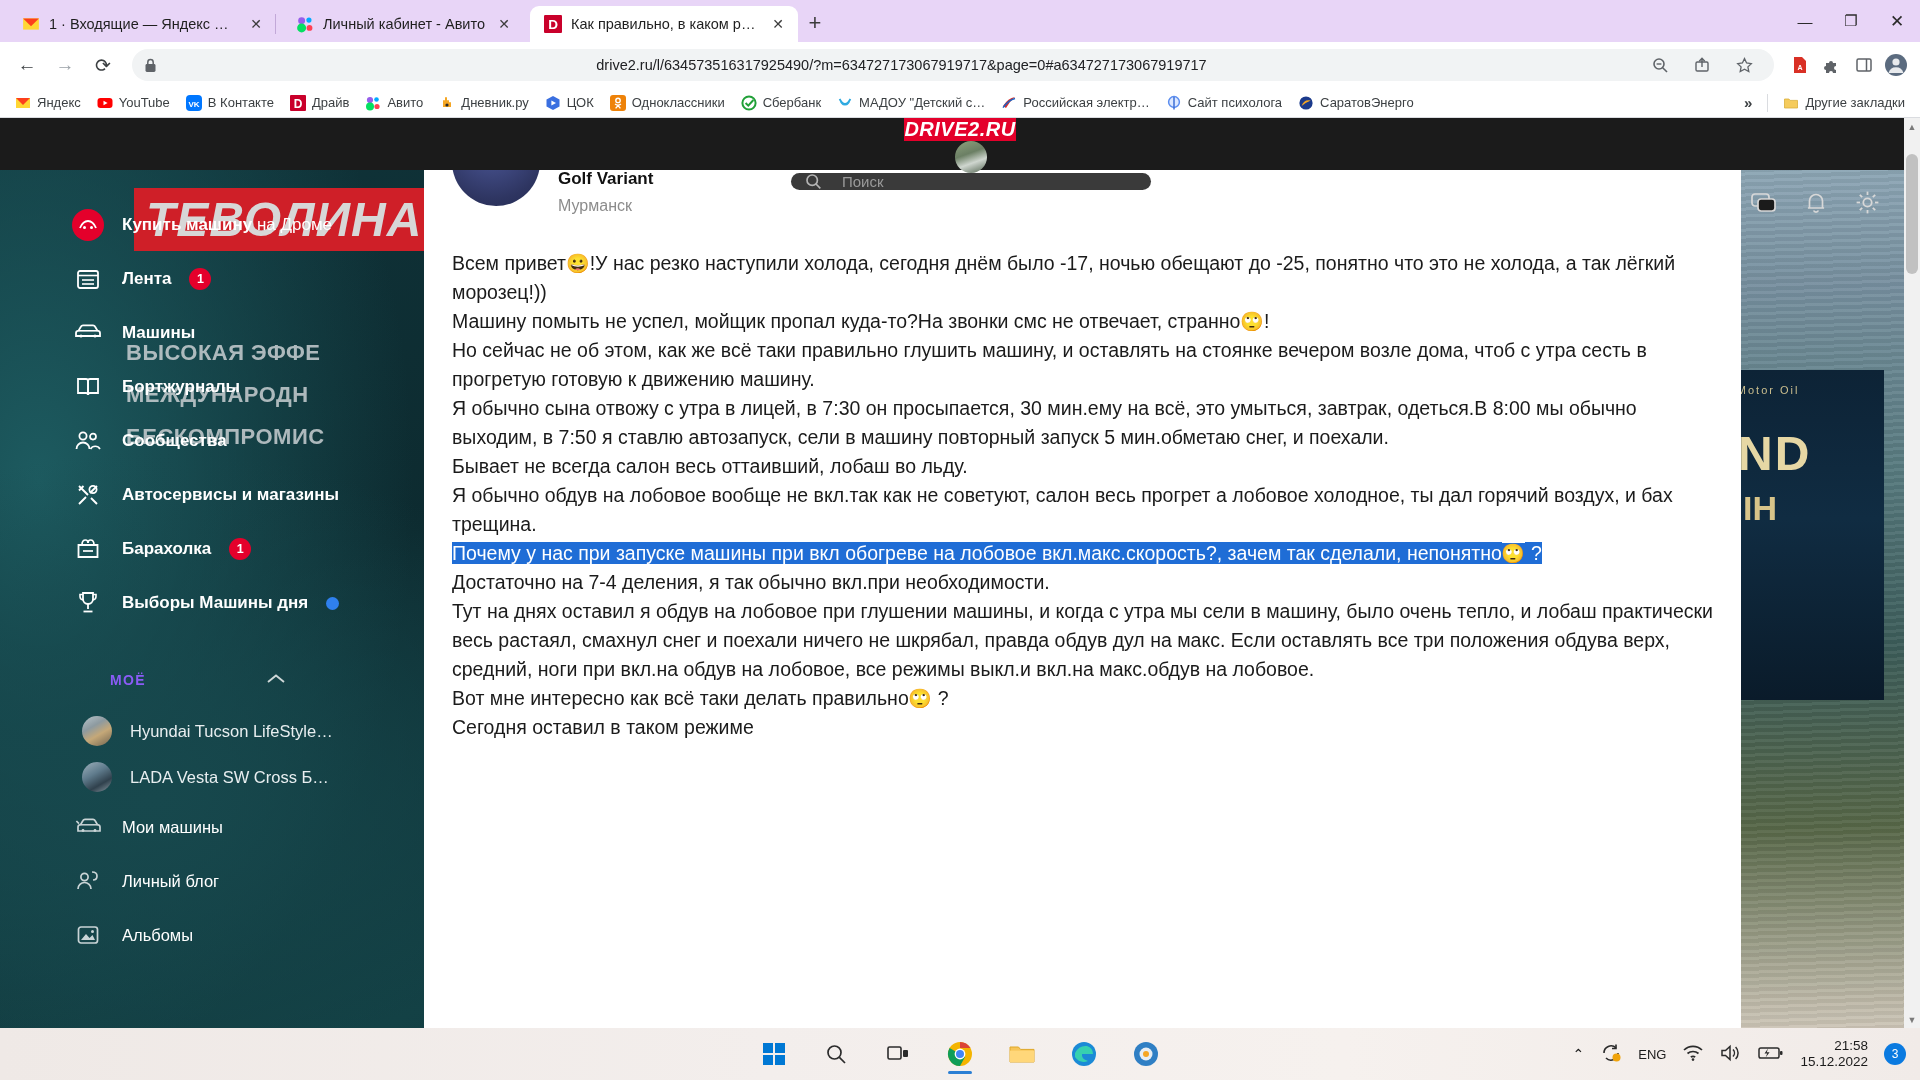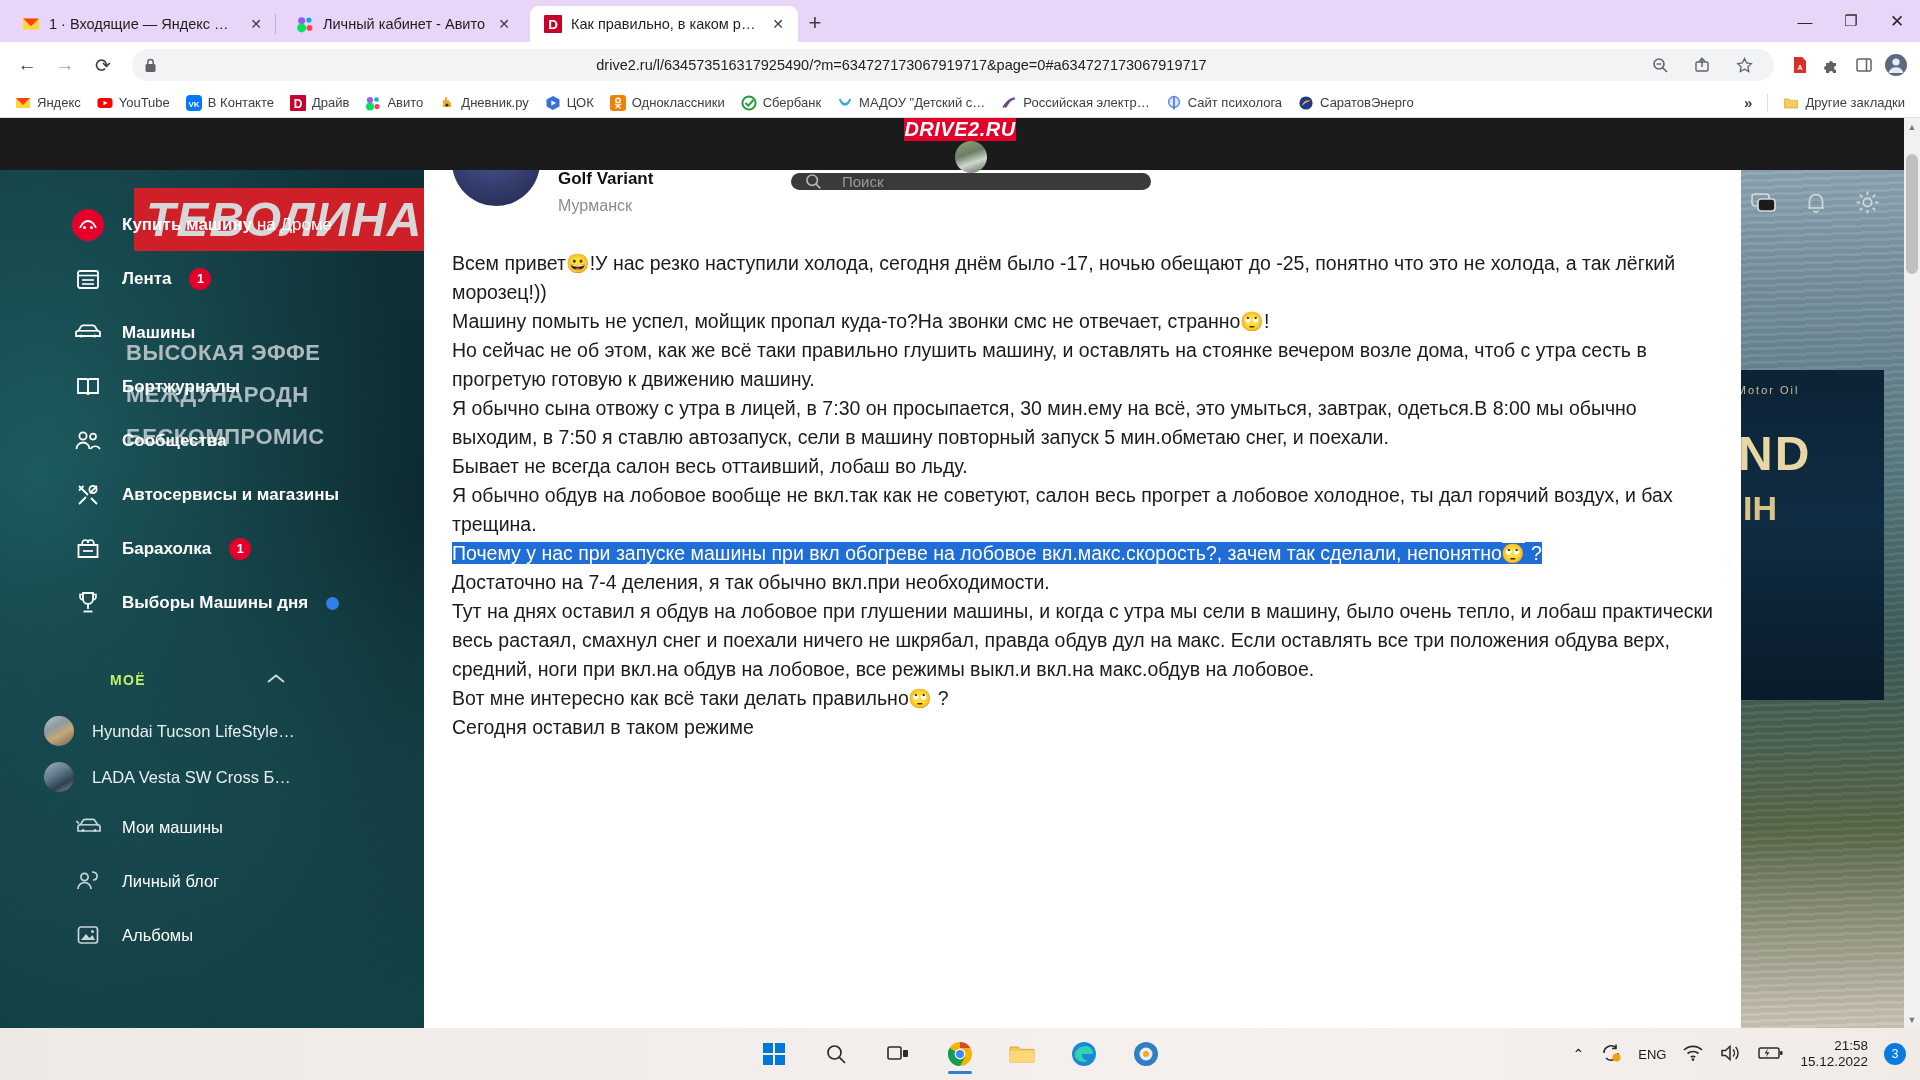--- a/index.html
+++ b/index.html
@@ -110,24 +110,24 @@
               color:#fff; font-size:17px; font-weight:bold; white-space:nowrap; }
   .nav-item .ic { width:32px; height:32px; flex-shrink:0; display:flex; align-items:center;
                   justify-content:center; }
   .nav-item .lbl-normal { font-weight:normal; }
   .badge { background:#e4002b; color:#fff; border-radius:50%; width:22px; height:22px;
            font-size:12.5px; display:flex;align-items:center;justify-content:center; font-weight:bold;}
   .dot-blue { width:13px;height:13px;border-radius:50%;background:#2f80ed;display:inline-block; }
   .drom-ico { width:32px;height:32px;border-radius:50%;background:#e4002b;display:flex;
               align-items:center;justify-content:center;}
   .section-head { display:flex; align-items:center; height:56px; padding-left:110px;
-                  color:#bef264; font-size:14px; font-weight:bold; letter-spacing:1.4px;
+                  color:#8b5cf6; font-size:14px; font-weight:bold; letter-spacing:1.4px;
                   margin-top:22px; }
   .section-head .chev { margin-left:120px; color:#cfd8d8; }
-  .car-item { display:flex; align-items:center; gap:18px; height:46px; padding-left:44px;
+  .car-item { display:flex; align-items:center; gap:18px; height:46px; padding-left:82px;
               color:#e8eef0; font-size:16.5px; white-space:nowrap; }
   .car-thumb { width:30px;height:30px;border-radius:50%;flex-shrink:0; }
   .car-thumb.a { background: linear-gradient(150deg,#b9c6cc 0%,#8d9aa0 35%,#c5a878 60%,#6e6250 100%); }
   .car-thumb.b { background: linear-gradient(150deg,#9fb2bd 0%,#5f7b8c 40%,#30414d 70%,#8b9ba4 100%); }
   .nav-item.plain { font-weight:normal; font-size:16.5px; }
 
   
   .article { position:absolute; left:424px; top:52px; width:1317px; height:940px;
              background:#ffffff; z-index:20; overflow:hidden; }
   .art-inner { padding:0 28px; }

